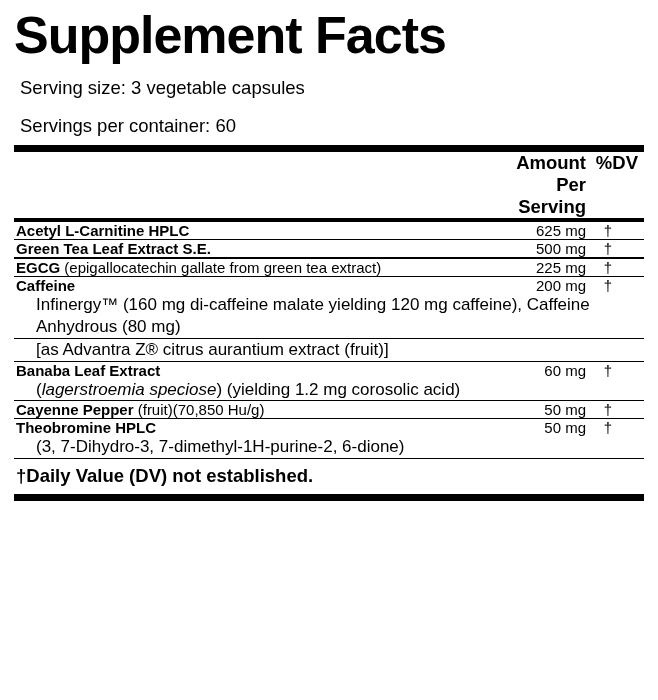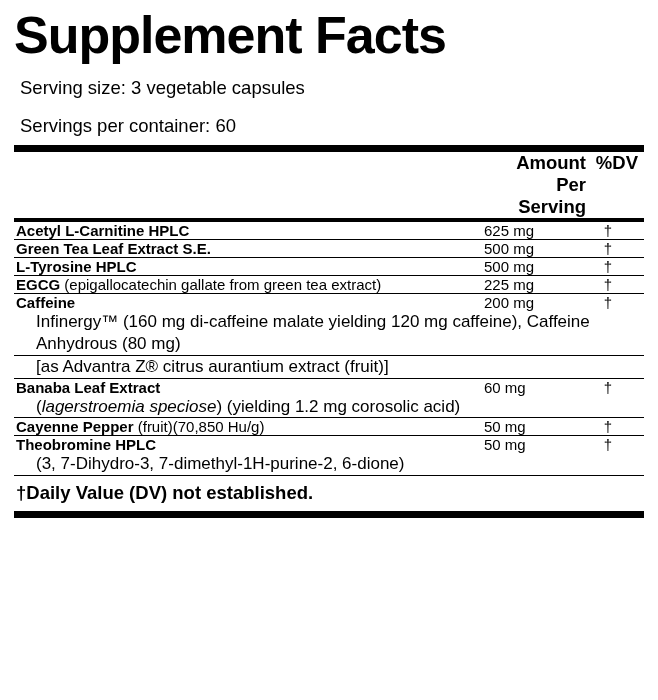--- a/index.html
+++ b/index.html
@@ -73,21 +73,21 @@
     padding: 3px 0 2px 0;
   }
   .ing-name {
     font-weight: bold;
     padding-left: 2px !important;
   }
   .ing-name .sub-inline {
     font-weight: normal;
   }
   .ing-amt {
-    text-align: left;
+    text-align: right;
     padding-right: 2px !important;
     white-space: nowrap;
   }
   .ing-dv {
     text-align: center;
     padding-right: 16px !important;
   }
   .desc-row td {
     font-size: 17px;
     line-height: 1.28;
@@ -166,25 +166,20 @@
         <tr class="ing-row">
           <td class="ing-name">Green Tea Leaf Extract S.E.</td>
           <td class="ing-amt">500 mg</td>
           <td class="ing-dv">†</td>
         </tr>
         <tr class="sep">
           <td colspan="3">
             <div class="sep-line"></div>
           </td>
         </tr>
-        <tr class="ing-row">
-          <td class="ing-name">L-Tyrosine HPLC</td>
-          <td class="ing-amt">500 mg</td>
-          <td class="ing-dv">†</td>
-        </tr>
         <tr class="sep">
           <td colspan="3">
             <div class="sep-line"></div>
           </td>
         </tr>
         <tr class="ing-row">
           <td class="ing-name">EGCG<span class="sub-inline"> (epigallocatechin gallate from green tea extract)</span></td>
           <td class="ing-amt">225 mg</td>
           <td class="ing-dv">†</td>
         </tr>

